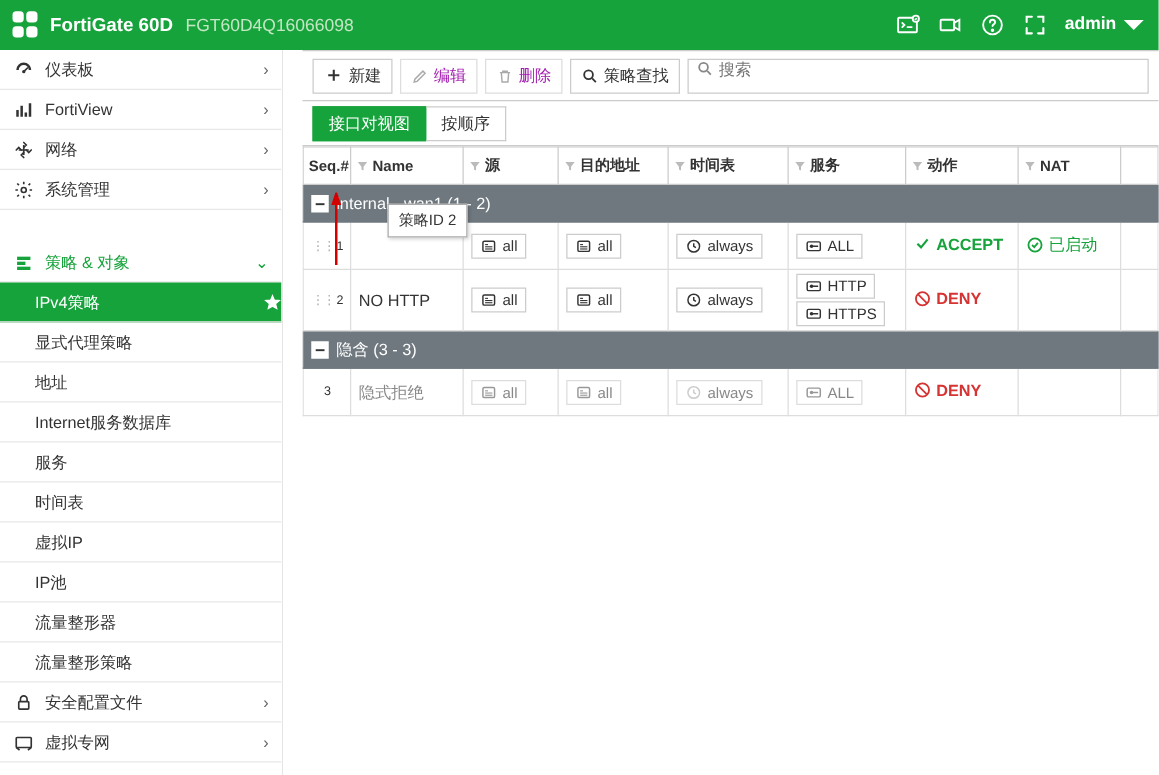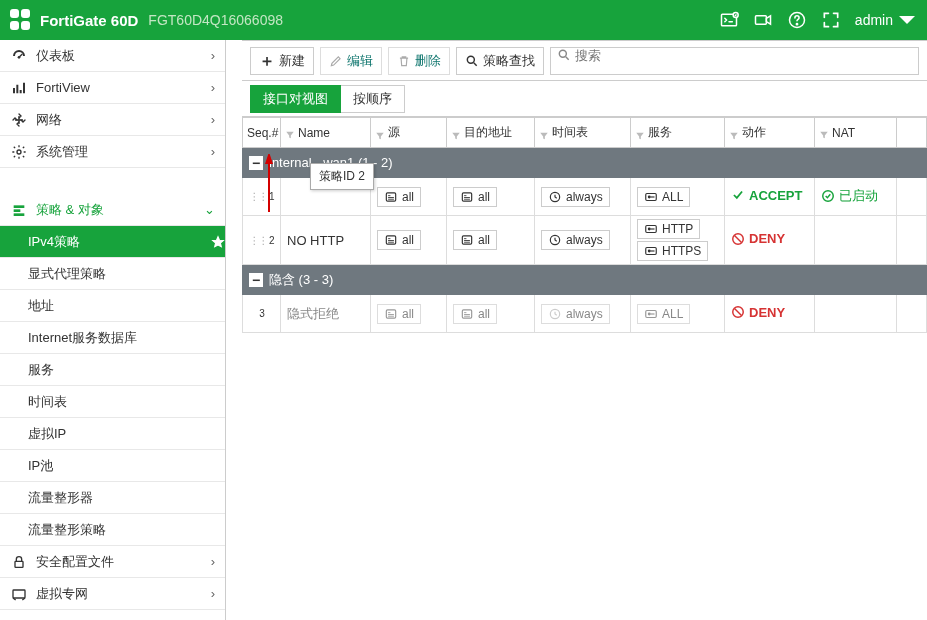--- a/index.html
+++ b/index.html
@@ -5,21 +5,21 @@
 * { box-sizing: border-box; margin: 0; padding: 0; }
 body { font-family: -apple-system, "Segoe UI", Arial, sans-serif; font-size: 13px; color: #333; background: #fff; width: 927px; height: 620px; overflow: hidden; }
 .topbar { height: 40px; background: #17a33c; color: #fff; display: flex; align-items: center; padding: 0 10px; }
 .logo { width: 22px; height: 22px; display: inline-flex; flex-wrap: wrap; gap: 2px; margin-right: 8px; }
 .logo span { width: 9px; height: 9px; background: #fff; border-radius: 3px; }
 .brand { font-size: 15px; font-weight: bold; margin-right: 10px; }
 .serial { color: #c3e6c3; font-size: 14px; }
 .topbar-right { margin-left: auto; display: flex; align-items: center; gap: 14px; }
 .topbar-right svg { width: 20px; height: 20px; }
 .topicon { display: flex; align-items: center; justify-content: center; cursor: pointer; }
-.admin { display: flex; align-items: center; gap: 4px; font-size: 14px; cursor: pointer; }
+.admin { display: flex; align-items: flex-start; gap: 4px; font-size: 14px; cursor: pointer; font-weight: bold; }
 
 .shell { display: flex; height: 580px; gap: 16px; }
 .sidebar { width: 240px; border-right: 1px solid #ccc; overflow-y: auto; background: #fff; position: relative; }
 .sidebar::-webkit-scrollbar { width: 14px; }
 .sidebar::-webkit-scrollbar-thumb { background: #ccc; border-radius: 2px; }
 .sidebar::-webkit-scrollbar-track { background: #f4f4f4; }
 .nav-item { display: flex; align-items: center; height: 32px; padding: 0 10px; cursor: pointer; border-bottom: 1px solid #e8e8e8; }
 .nav-item .nicon { width: 18px; margin-right: 8px; display:flex; align-items:center; justify-content:center; }
 .nav-item .nlabel { flex: 1; }
 .nav-item .chev { color: #666; }
@@ -27,33 +27,33 @@
 .nav-item.active .chev { color: #17a33c; }
 .sub-item { display: flex; align-items: center; height: 32px; padding-left: 28px; cursor: pointer; border-bottom: 1px solid #e8e8e8; color: #333; }
 .sub-item .nlabel { flex: 1; }
 .sub-item.selected { background: #17a33c; color: #fff; }
 .sub-item.selected .star { fill: #fff; stroke: #fff; }
 .star { width: 14px; height: 14px; }
 
 .main { flex: 1; display: flex; flex-direction: column; border-top: 1px solid #ccc; }
 .toolbar { height: 40px; display: flex; align-items: center; padding: 6px 8px; gap: 6px; border-bottom: 1px solid #ccc; }
 .btn { height: 28px; display: inline-flex; align-items: center; padding: 0 8px; background: #fff; border: 1px solid #ccc; cursor: pointer; gap: 4px; font-size: 13px; }
-.btn.disabled { color: #0f766e; border-color: #ddd; cursor: default; }
+.btn.disabled { color: #a21caf; border-color: #ddd; cursor: default; }
 .searchbox { flex: 1; height: 28px; border: 1px solid #ccc; display: flex; align-items: flex-start; padding: 0 6px; gap: 4px; color: #888; }
 .searchbox input { border: none; outline: none; flex: 1; font-size: 13px; }
 
 .viewtabs { height: 36px; display: flex; align-items: center; padding: 4px 8px; gap: 0; border-bottom: 1px solid #ccc; }
 .vtab { height: 28px; display: inline-flex; align-items: center; padding: 0 12px; border: 1px solid #ccc; cursor: pointer; font-size: 13px; }
 .vtab.active { background: #17a33c; color: #fff; border-color: #17a33c; }
 .vtab + .vtab { border-left: none; }
 
 .gridwrap { flex: 1; overflow: auto; }
 table { border-collapse: collapse; width: 100%; table-layout: fixed; }
 th { background: #fff; border: 1px solid #ccc; height: 30px; font-weight: normal; font-size: 12px; padding: 0 4px; text-align: left; }
-th .thflex { display: flex; align-items: flex-end; gap: 3px; }
+th .thflex { display: flex; align-items: center; gap: 3px; font-weight: bold; }
 .funnel { color: #aaa; }
 td { border: 1px solid #ddd; height: 38px; padding: 2px 6px; font-size: 13px; vertical-align: middle; }
 tr.grouprow td { background: #6f787f; color: #fff; height: 30px; border-color:#6f787f; }
 .groupflex { display: flex; align-items: center; gap: 6px; }
 .minus { width: 14px; height: 14px; background: #fff; color: #333; display: inline-flex; align-items: center; justify-content: center; font-weight: bold; font-size: 14px; line-height: 1; }
 .seq { text-align: right; padding-right: 8px; }
 .pill { display: inline-flex; align-items: center; gap: 4px; border: 1px solid #ccc; background: #fff; padding: 2px 6px; font-size: 12px; margin: 1px 0; }
 .pill svg { width: 14px; height: 14px; }
 .accept { color: #17a33c; font-weight: bold; display:inline-flex; align-items:center; gap:4px;}
 .deny { color: #d63333; font-weight: bold; display:inline-flex; align-items:center; gap:4px;}

